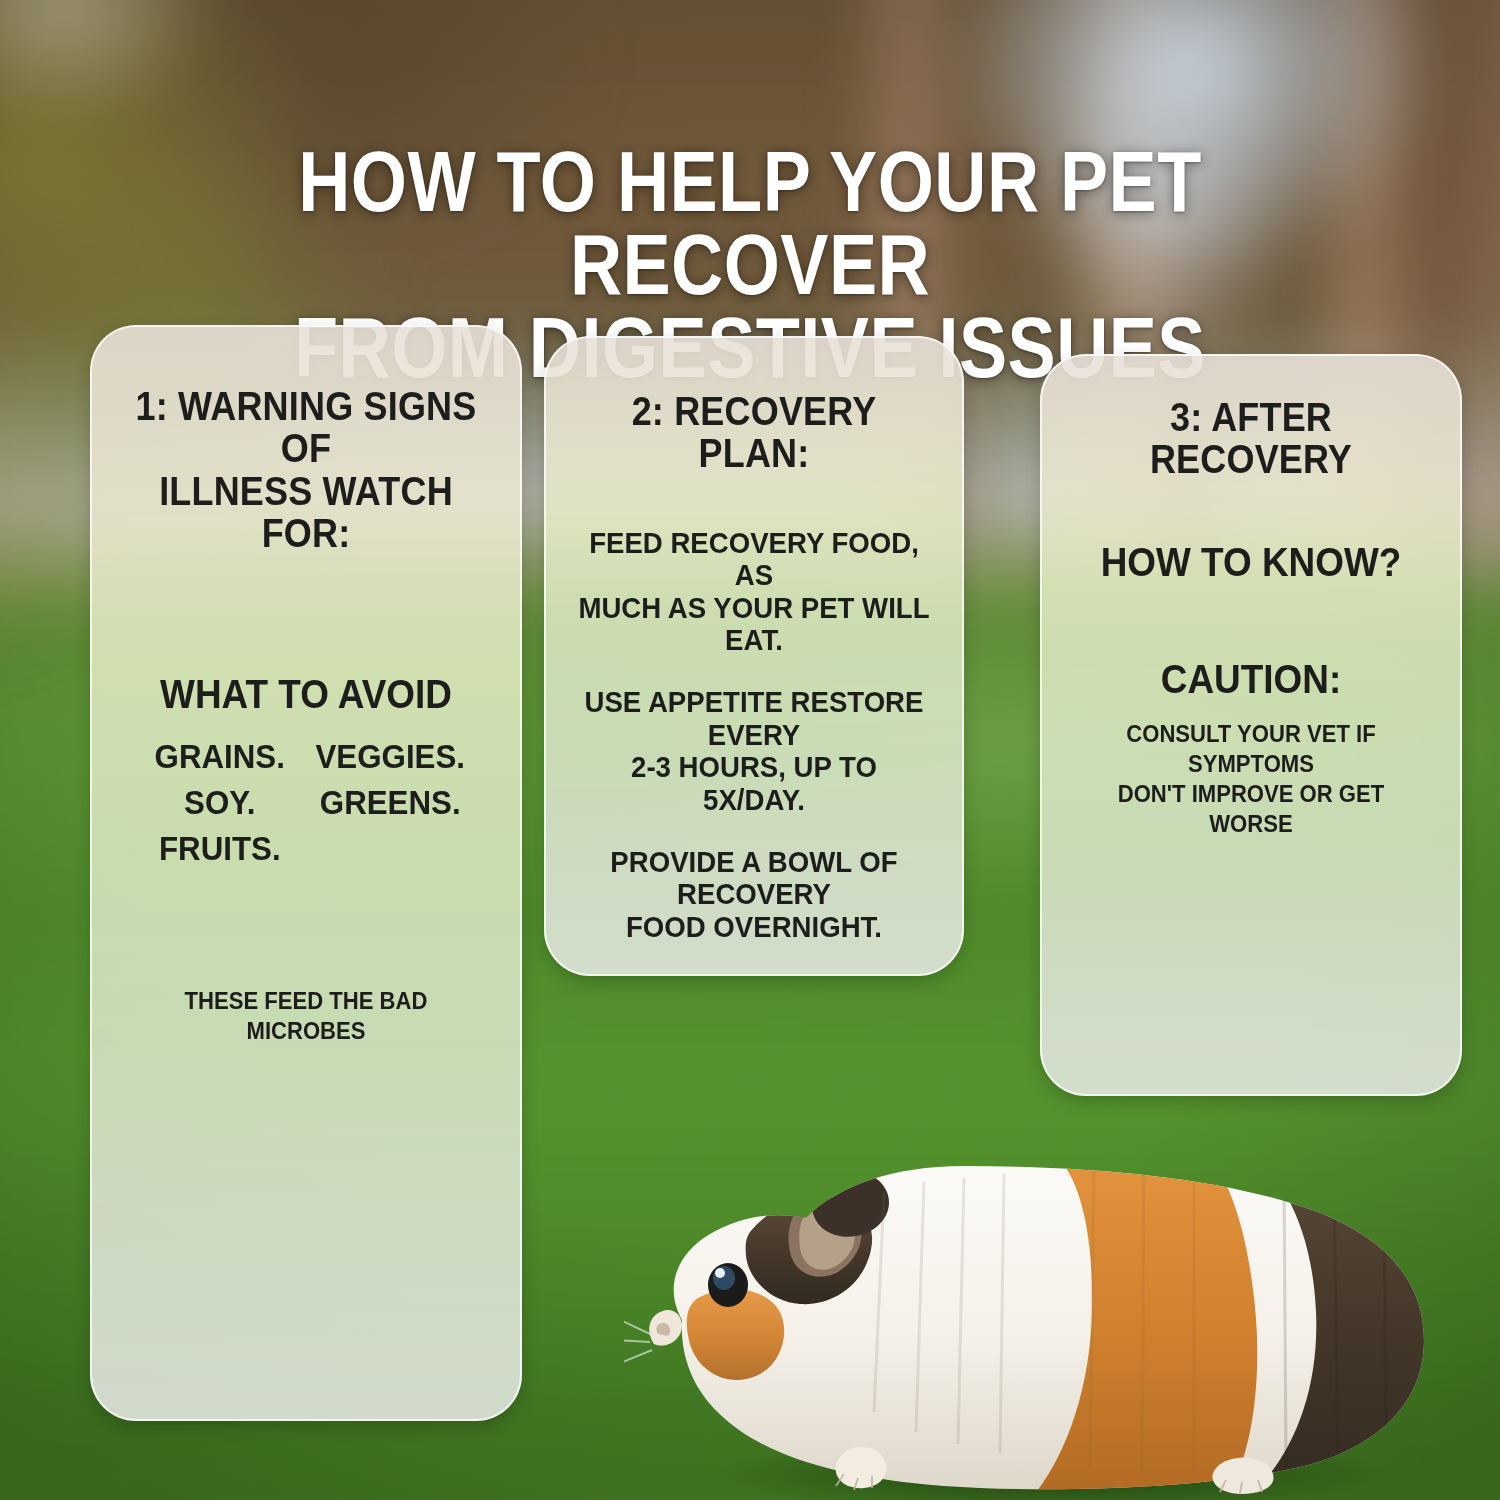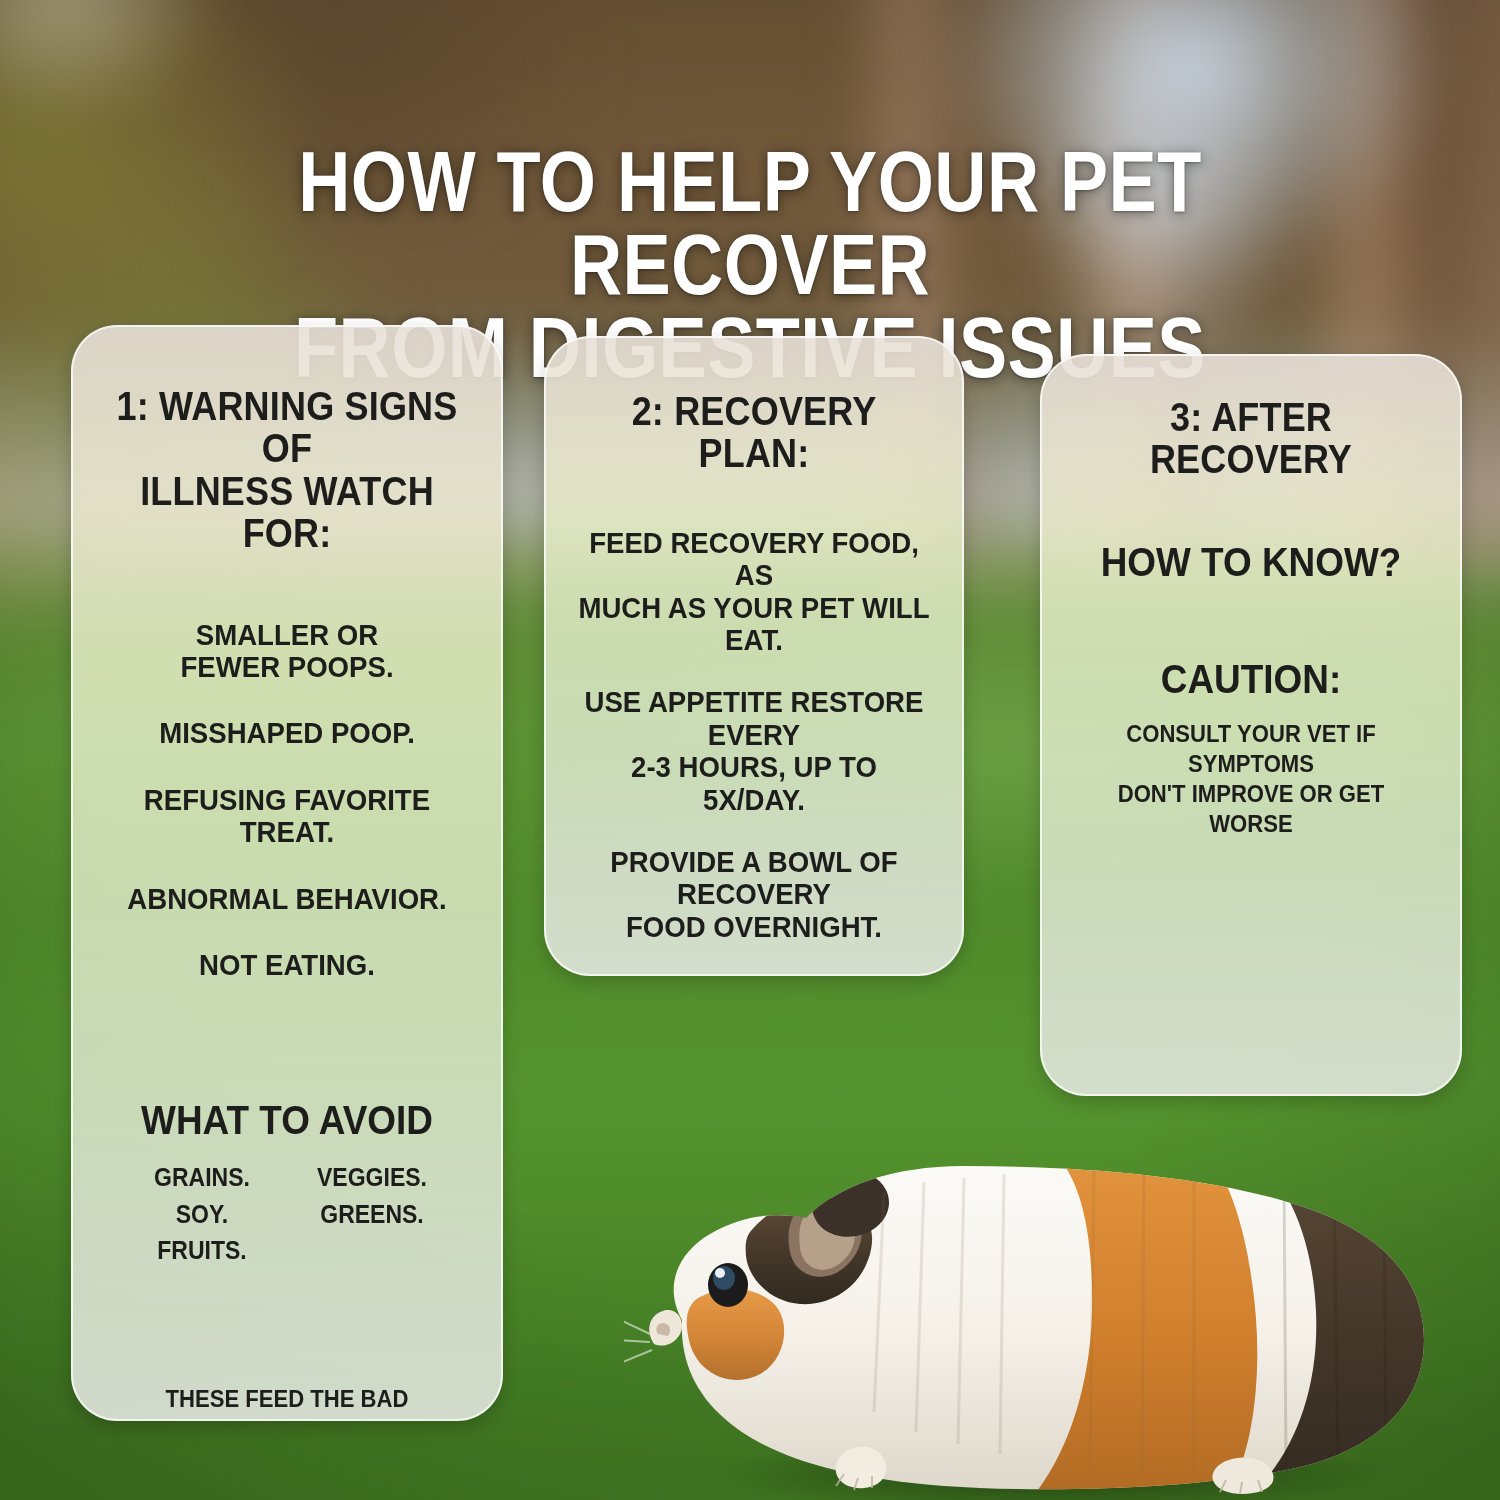--- a/index.html
+++ b/index.html
@@ -97,21 +97,21 @@
         rgba(223,230,214,.88) 82%,
         rgba(226,230,222,.90) 100%);
     overflow:hidden;
     box-sizing:border-box;
     padding:0 16px;
     color:#1d1d1b;
     text-align:center;
     font-family:"Liberation Sans Narrow","Liberation Sans",sans-serif;
     font-weight:bold;
   }
-  #card1{left:71px;top:325px;width:432px;height:1096px;}
+  #card1{left:90px;top:325px;width:432px;height:1096px;}
   #card2{left:544px;top:336px;width:420px;height:640px;text-align:center;}
   #card3{left:1008px;top:354px;width:422px;height:742px;margin-left:32px;}
 
   .card-head{
     font-size:40px;line-height:1.06;letter-spacing:.2px;
     transform:scaleX(.9);
     margin:0;
   }
   #card1 .card-head{margin-top:58px;}
   #card2 .card-head{margin-top:52px;}
@@ -133,21 +133,21 @@
     transform:scaleX(.9);
     margin:0;
   }
 
   
   .avoid-wrap{
     margin:22px auto 0;
     width:330px;
     display:grid;grid-template-columns:1fr 1fr;
     column-gap:10px;row-gap:10px;
-    font-size:25px;line-height:1.06;
+    font-size:34px;line-height:1.06;
   }
   .avoid-wrap span{transform:scaleX(.92);display:block;}
   .avoid-left{text-align:center;}
   .avoid-right{text-align:center;}
 
   .footnote{
     font-size:24px;line-height:1.25;
     transform:scaleX(.92);
     margin:0;
     padding:0 12px;
@@ -175,38 +175,20 @@
     <span class="title-line">HOW TO HELP YOUR PET RECOVER</span>
     <span class="title-line">FROM DIGESTIVE ISSUES</span>
   </h1>
 
   <section class="card" id="card1">
     <h2 class="card-head">
       <span>1: WARNING SIGNS OF</span><br>
       <span>ILLNESS WATCH FOR:</span>
     </h2>
 
-    <div class="list">
-      <p class="body-line">
-        <span>SMALLER OR</span><br>
-        <span>FEWER POOPS.</span>
-      </p>
-      <p class="body-line">
-        <span>MISSHAPED POOP.</span>
-      </p>
-      <p class="body-line">
-        <span>REFUSING FAVORITE TREAT.</span>
-      </p>
-      <p class="body-line">
-        <span>ABNORMAL BEHAVIOR.</span>
-      </p>
-      <p class="body-line">
-        <span>NOT EATING.</span>
-      </p>
-    </div>
 
     <h3 class="sub-head" style="margin-top:118px;">WHAT TO AVOID</h3>
 
     <div class="avoid-wrap">
       <span class="avoid-left">GRAINS.</span>
       <span class="avoid-right">VEGGIES.</span>
       <span class="avoid-left">SOY.</span>
       <span class="avoid-right">GREENS.</span>
       <span class="avoid-left">FRUITS.</span>
       <span class="avoid-right"></span>

